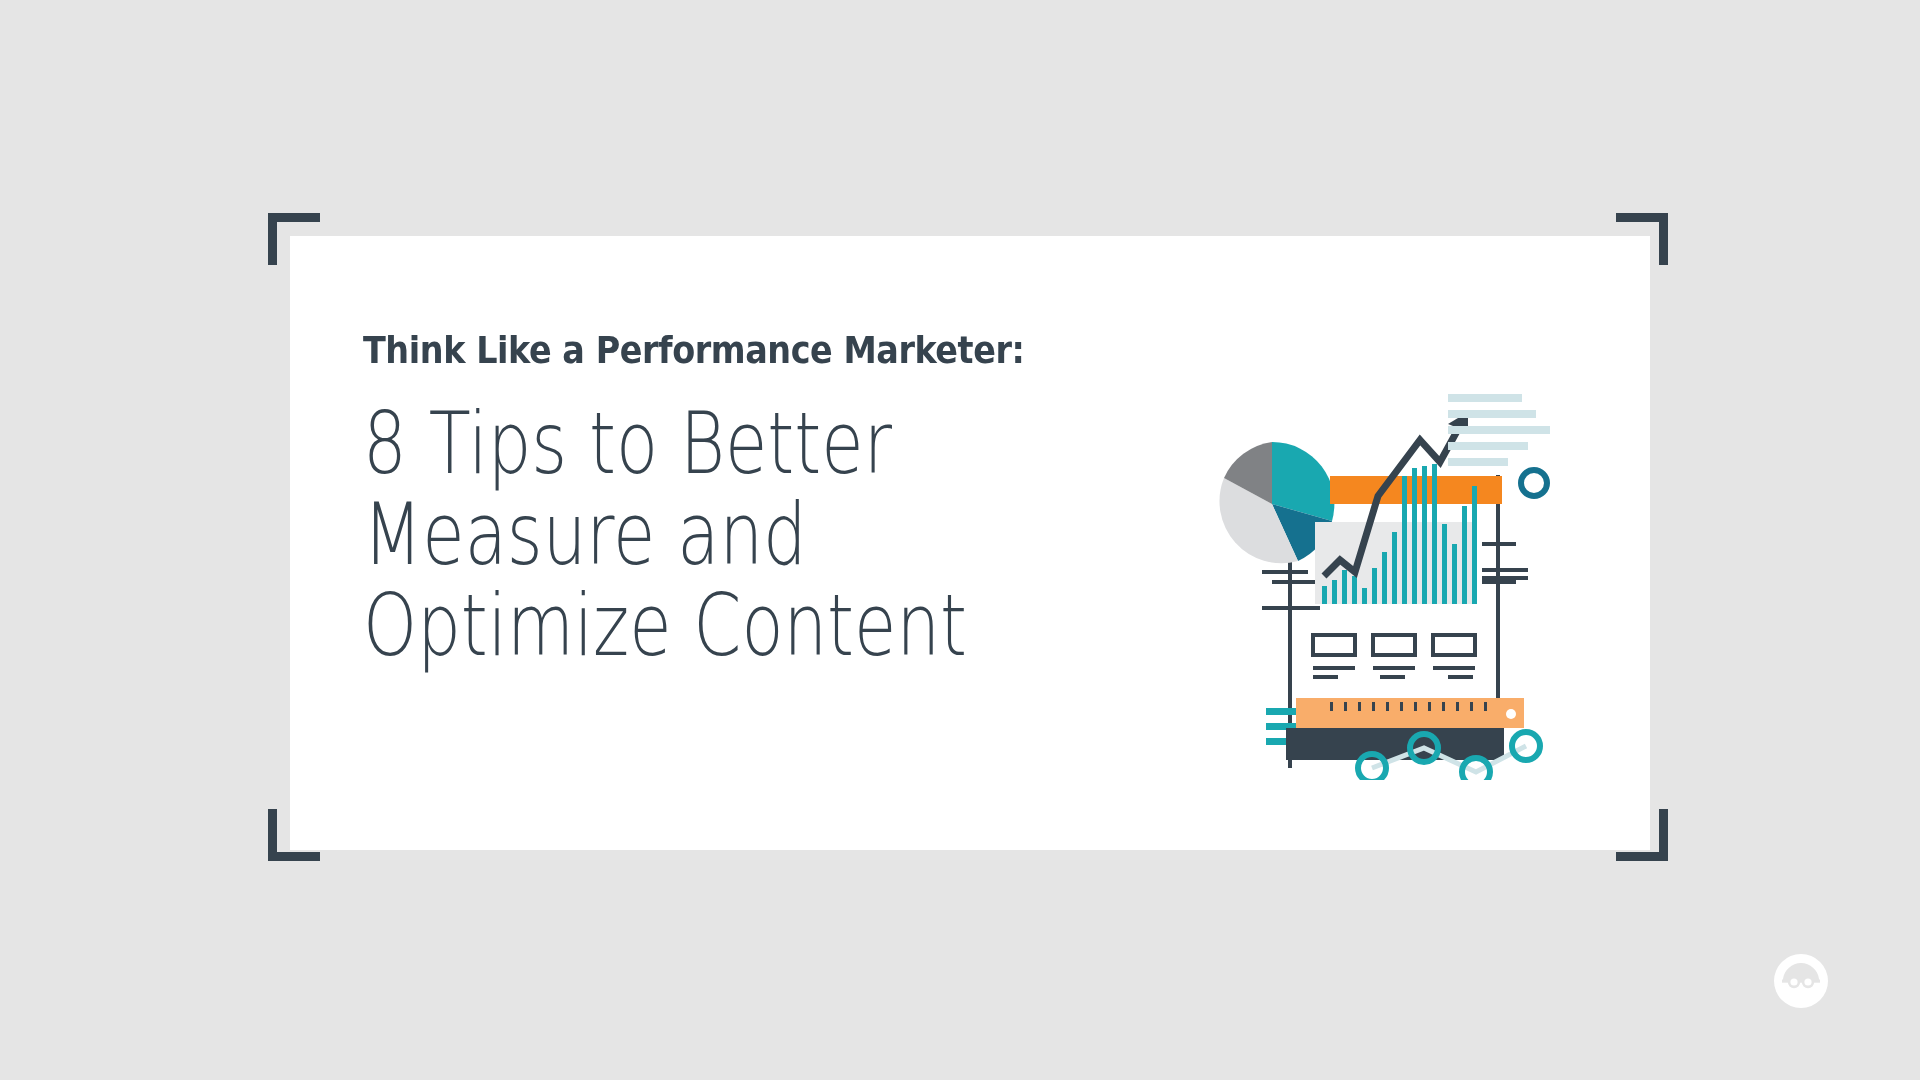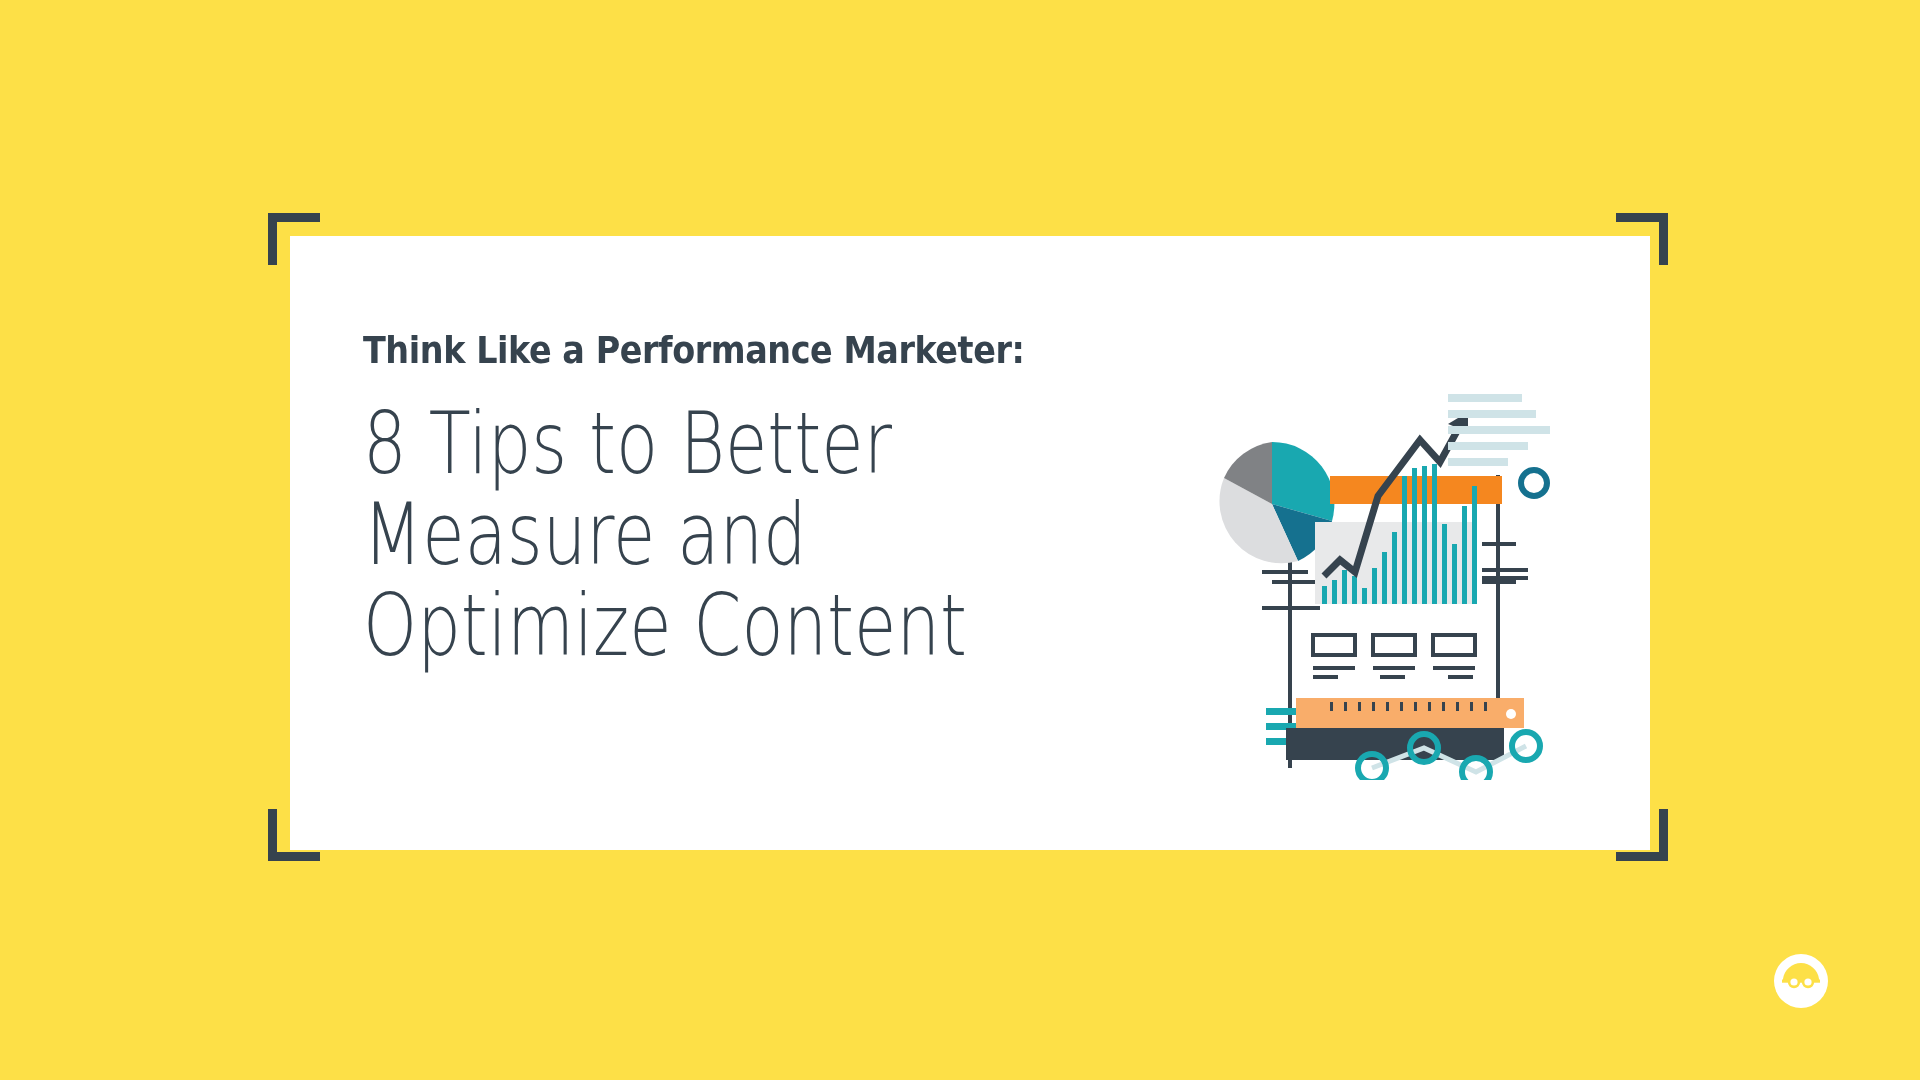--- a/index.html
+++ b/index.html
@@ -10,21 +10,21 @@
     width: 1920px;
     height: 1080px;
     overflow: hidden;
     font-family: "Liberation Sans", sans-serif;
   }
 
   #stage {
     position: relative;
     width: 1920px;
     height: 1080px;
-    background: #fde047;
+    background: #e5e5e5;
   }
 
   
   #card {
     position: absolute;
     left: 290px;
     top: 236px;
     width: 1360px;
     height: 614px;
     background: #ffffff;

